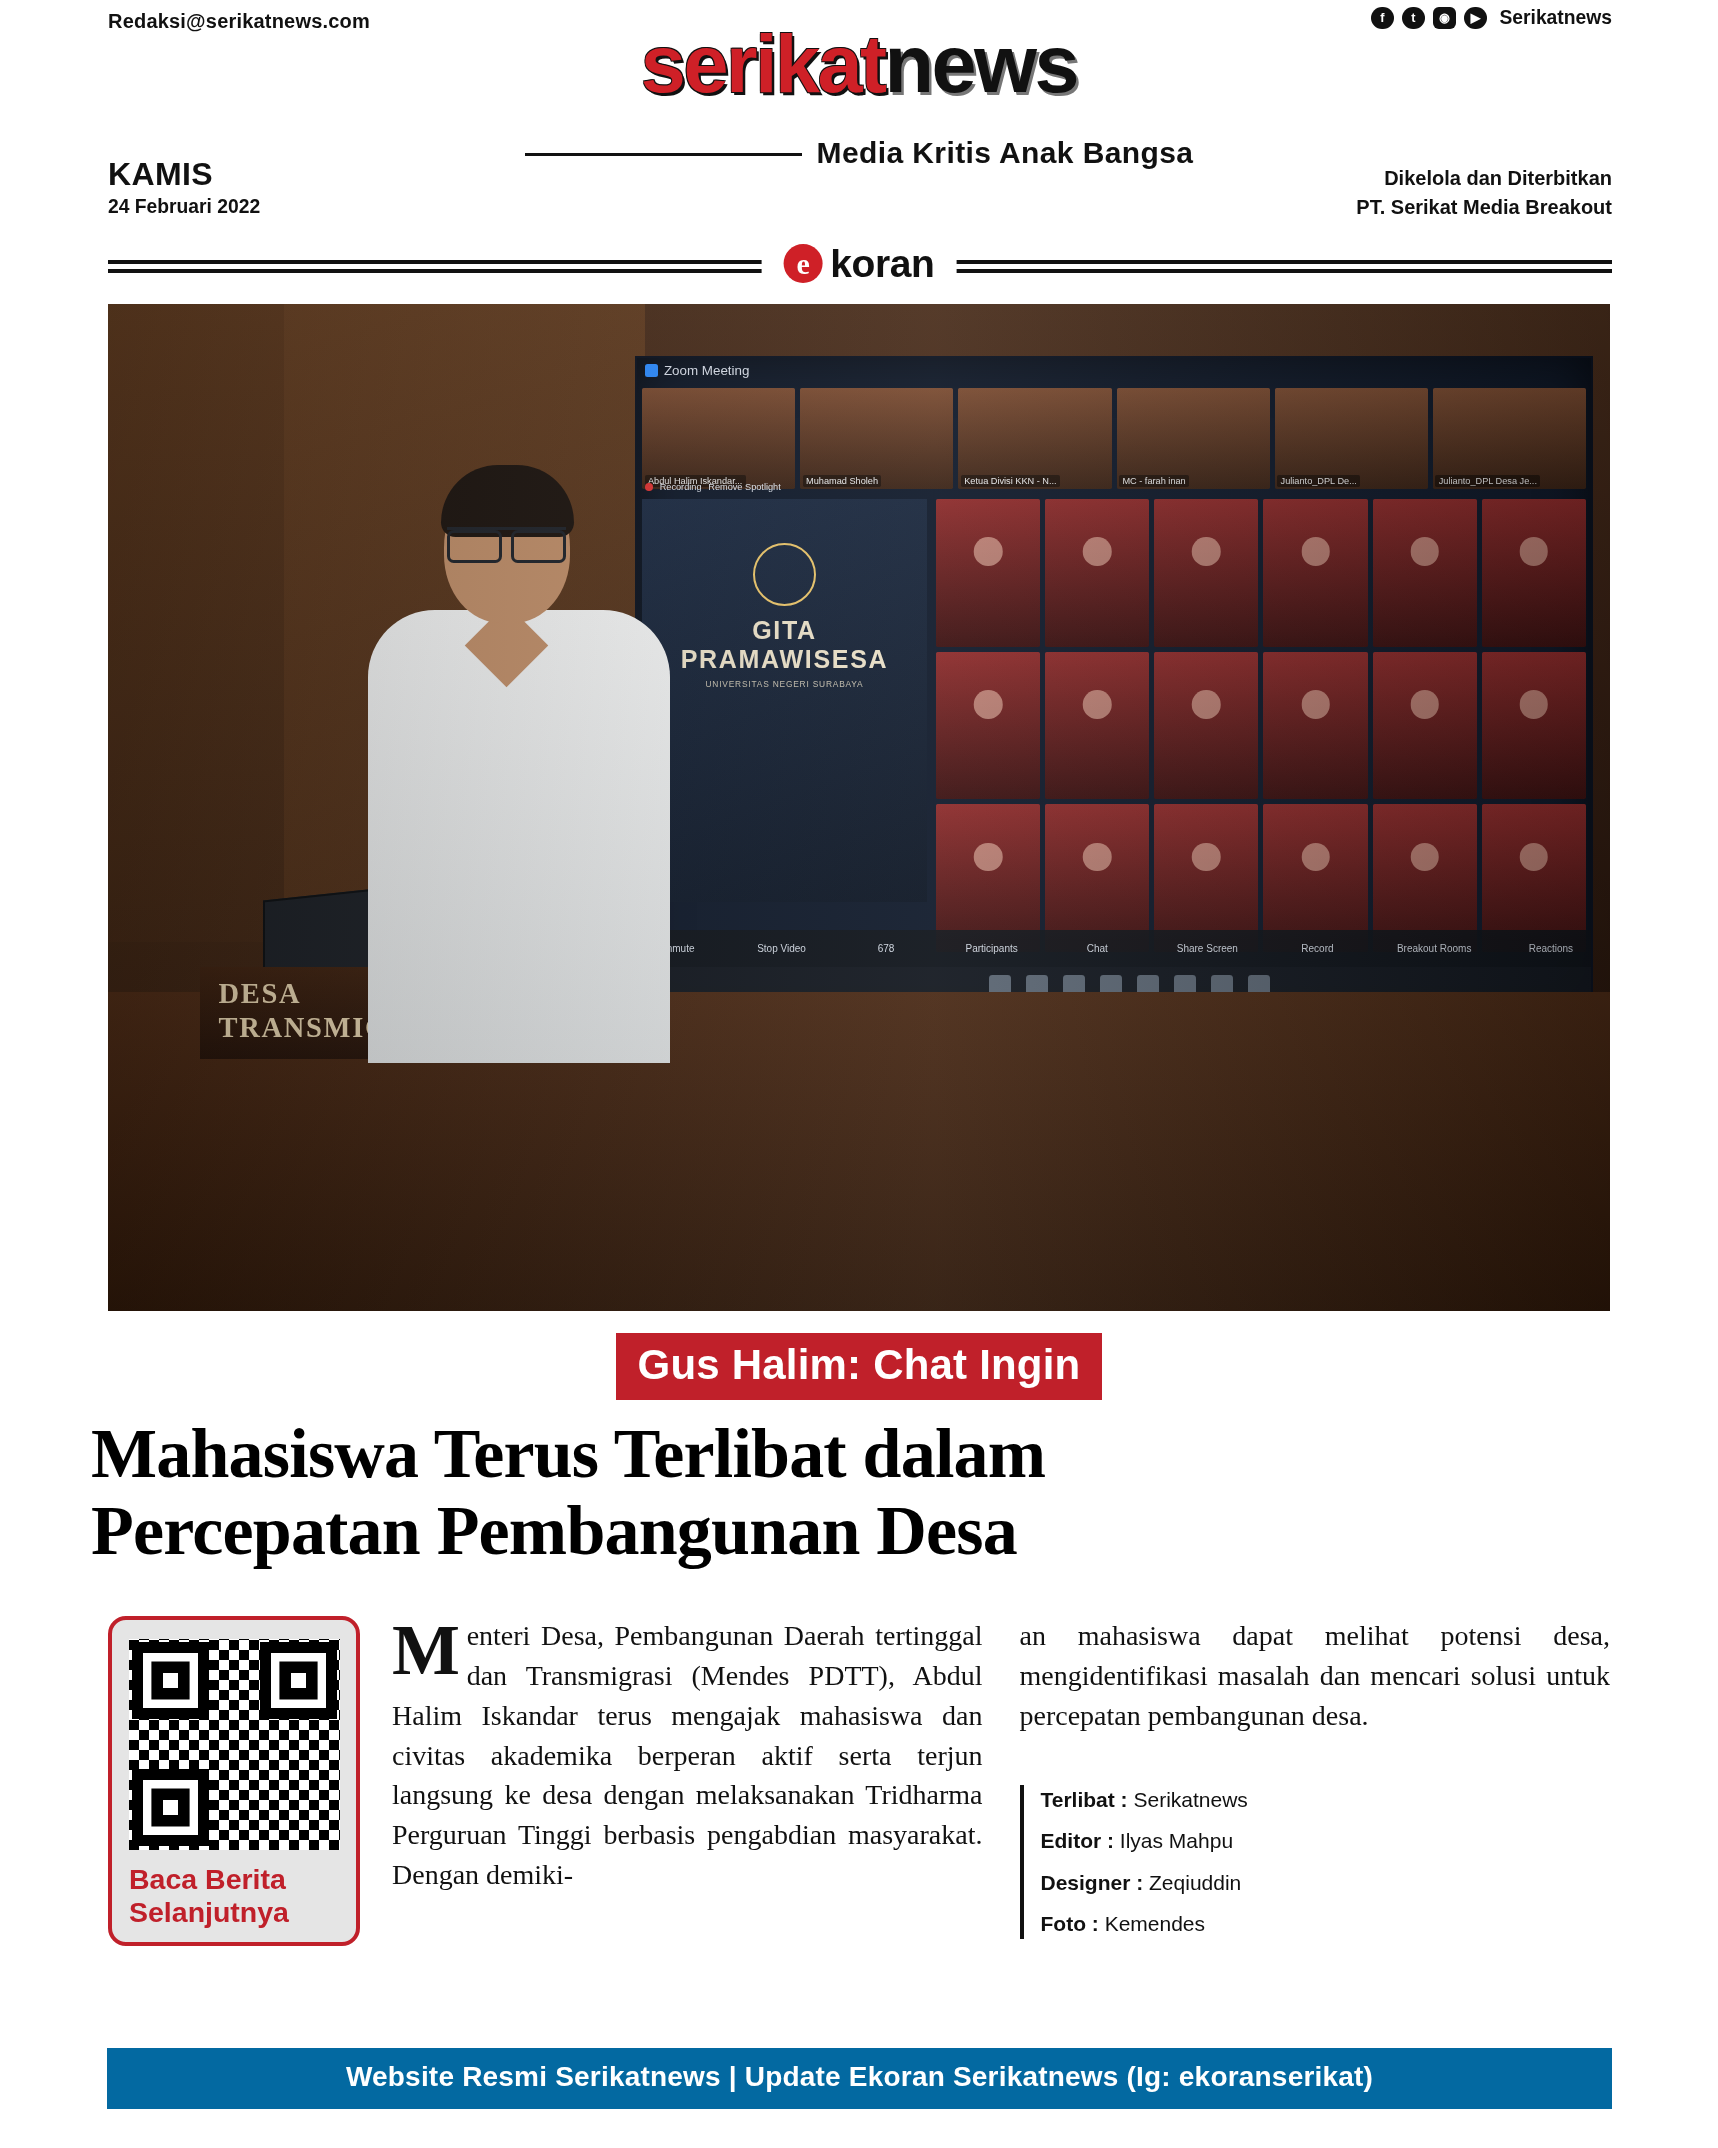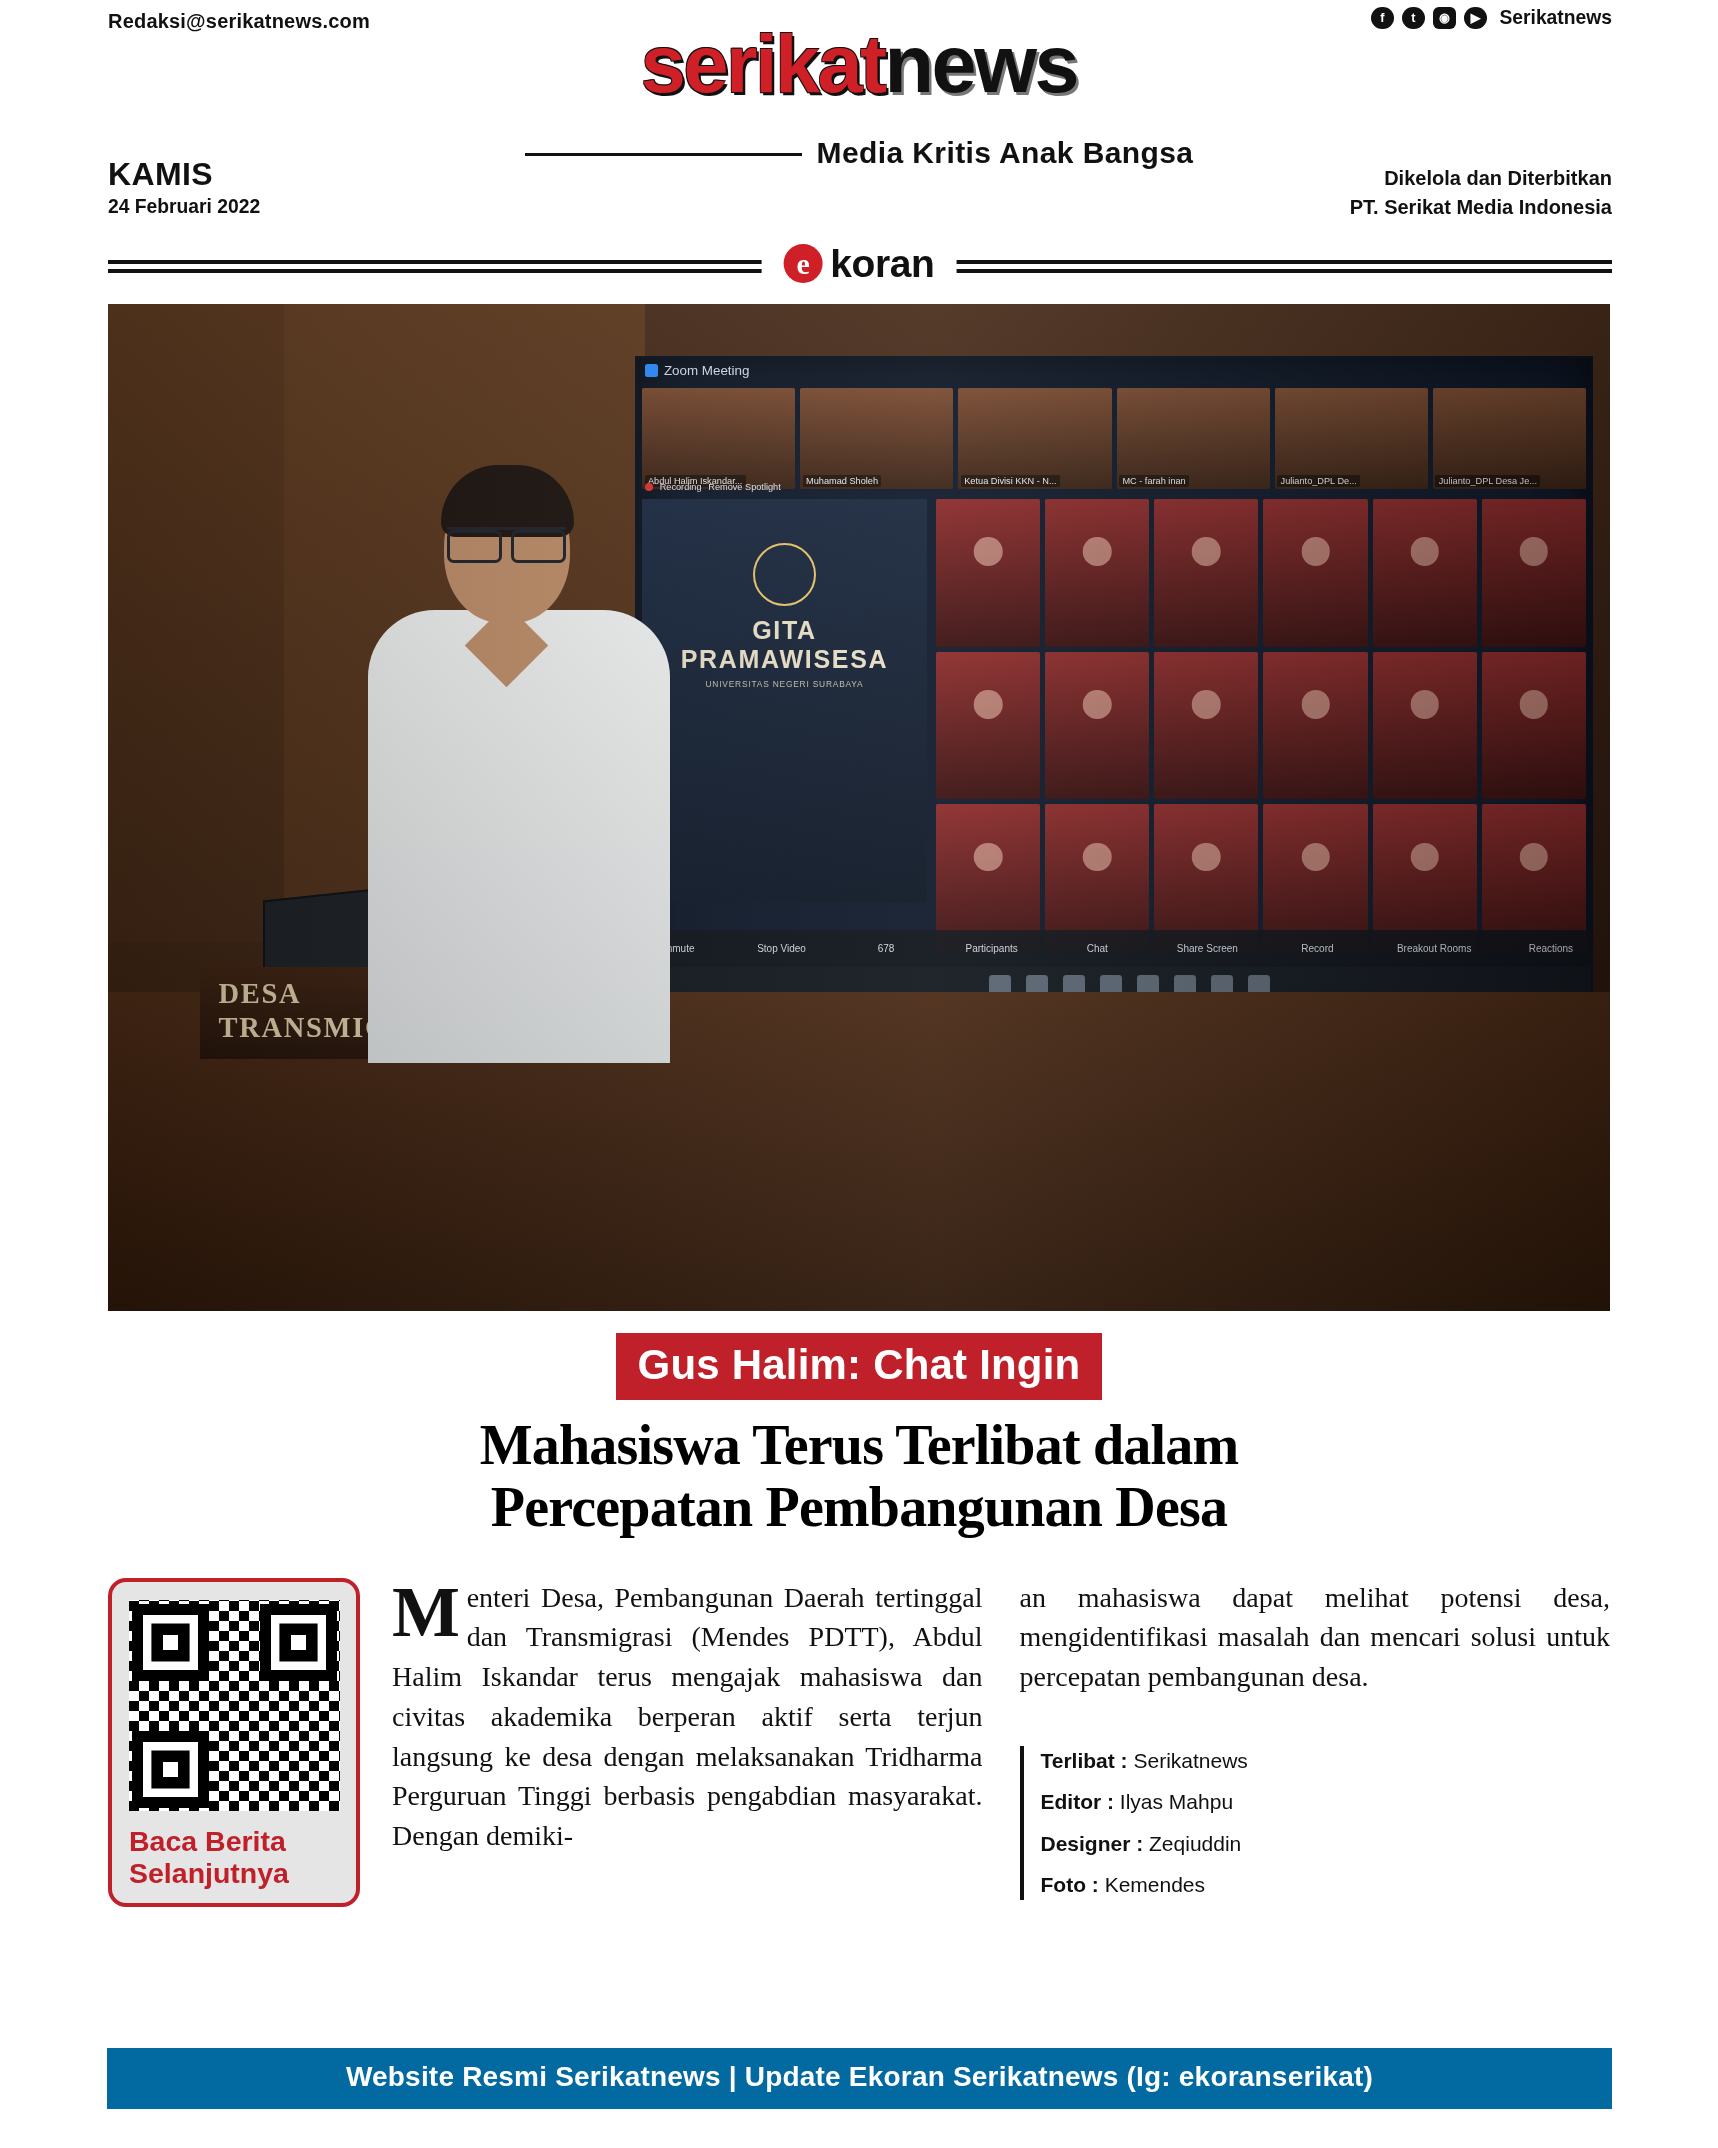--- a/index.html
+++ b/index.html
@@ -433,24 +433,23 @@
   .kicker {
     display: inline-block;
     background: #c0202a;
     color: #fff;
     font-size: 42px;
     font-weight: bold;
     padding: 8.4px 22px 11px;
     letter-spacing: 0.2px;
   }
   .headline {
-    text-align: center;
     font-family: "Liberation Serif", serif;
     font-weight: bold;
-    font-size: 56px;
+    font-size: 70px;
     line-height: 1.1;
     margin-top: 15px;
     letter-spacing: -0.8px;
     color: #000;
   }
   .headline .l2 { display:block; }
 
   
   .content {
     display: flex;
@@ -575,21 +574,21 @@
       <div class="tagline">Media Kritis Anak Bangsa</div>
     </div>
 
     <div class="dayblock">
       <div class="day">KAMIS</div>
       <div class="date">24 Februari 2022</div>
     </div>
 
     <div class="publisher">
       <div>Dikelola dan Diterbitkan</div>
-      <div>PT. Serikat Media Indonesia</div>
+      <div>PT. Serikat Media Breakout</div>
     </div>
   </div>
 
   <div class="ekoran-bar">
     <div class="ekoran-rule"></div>
     <div class="ekoran-badge">
       <span class="ekoran-e">e</span>
       <span class="ekoran-text">koran</span>
     </div>
   </div>

